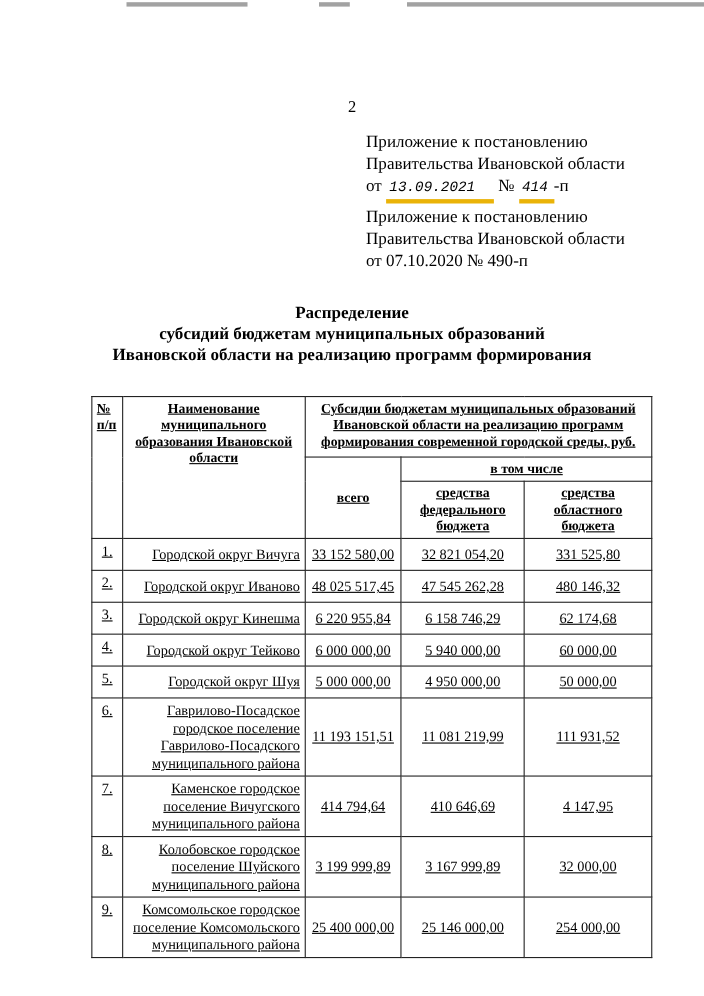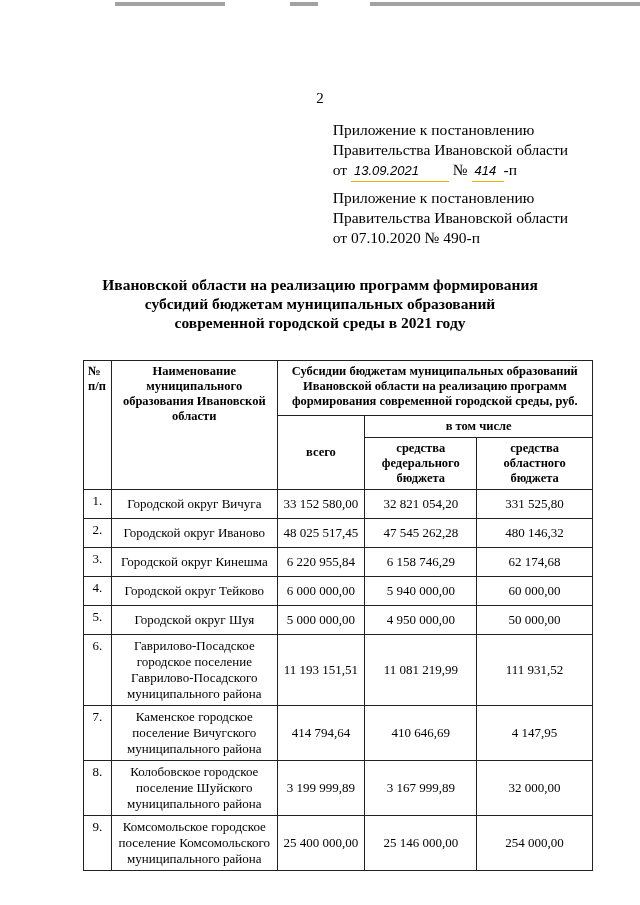--- a/index.html
+++ b/index.html
@@ -1,30 +1,30 @@
 <!DOCTYPE html>
 <html><head>
 <meta charset="utf-8">
 <style>
   html, body { margin:0; padding:0; background:#ffffff; }
   body { width:640px; height:905px; position:relative; overflow:hidden;
          font-family:"Liberation Serif", serif; color:#000; }
   .scan-artifact { position:absolute; top:2px; height:4px; background:#555; opacity:.55; }
   .page-num { position:absolute; top:90px; left:0; width:640px; text-align:center; font-size:15px; }
   .appendix { position:absolute; right:72px; text-align:left; font-size:15.5px; line-height:20px; }
-  .appendix .hand { font-family:Liberation Sans, sans-serif; font-style:italic; font-size:13px;
-                    border-bottom:1px solid #eab308; display:inline-block; padding:0 3px; }
+  .appendix .hand { font-family:Liberation Mono, monospace; font-style:italic; font-size:13px;
+                    border-bottom:4px solid #eab308; display:inline-block; padding:0 3px; }
   .title { position:absolute; top:275px; left:0; width:640px; text-align:center;
            font-weight:bold; font-size:15.5px; line-height:19px; }
   table { position:absolute; top:360px; left:83px; width:510px; border-collapse:collapse;
-          font-size:13px; }
+          font-size:13px;text-decoration:underline; }
   td, th { border:1.5px solid #222; padding:3px 4px; vertical-align:middle; }
   th { font-weight:bold; font-size:12.5px; line-height:15px; text-align:center; vertical-align:top; }
   td.num { text-align:center;margin-left:16px; }
-  td.name { text-align:center; line-height:16px; }
+  td.name { text-align:right; line-height:16px; }
   td.idx { text-align:center; vertical-align:top; }
   tr.row-single td { height:22px; }
 </style>
 </head>
 <body>
 
 <div class="scan-artifact" style="left:115px;width:110px;"></div>
 <div class="scan-artifact" style="left:290px;width:28px;"></div>
 <div class="scan-artifact" style="left:370px;width:270px;"></div>
 
@@ -41,23 +41,23 @@
   </div>
 </div>
 
 <div class="appendix" style="top:188px;">
   <div>Приложение к постановлению</div>
   <div>Правительства Ивановской области</div>
   <div>от 07.10.2020  №  490-п</div>
 </div>
 
 <div class="title">
+  <div>Распределение</div>
+  <div>субсидий бюджетам муниципальных образований</div>
   <div>Ивановской области на реализацию программ формирования</div>
-  <div>субсидий бюджетам муниципальных образований</div>
-  <div>современной городской среды в 2021 году</div>
 </div>
 
 <table>
   <colgroup>
     <col style="width:28px">
       <col style="width:166px">
       <col style="width:88px">
       <col style="width:112px">
       <col style="width:116px">
   </colgroup>

